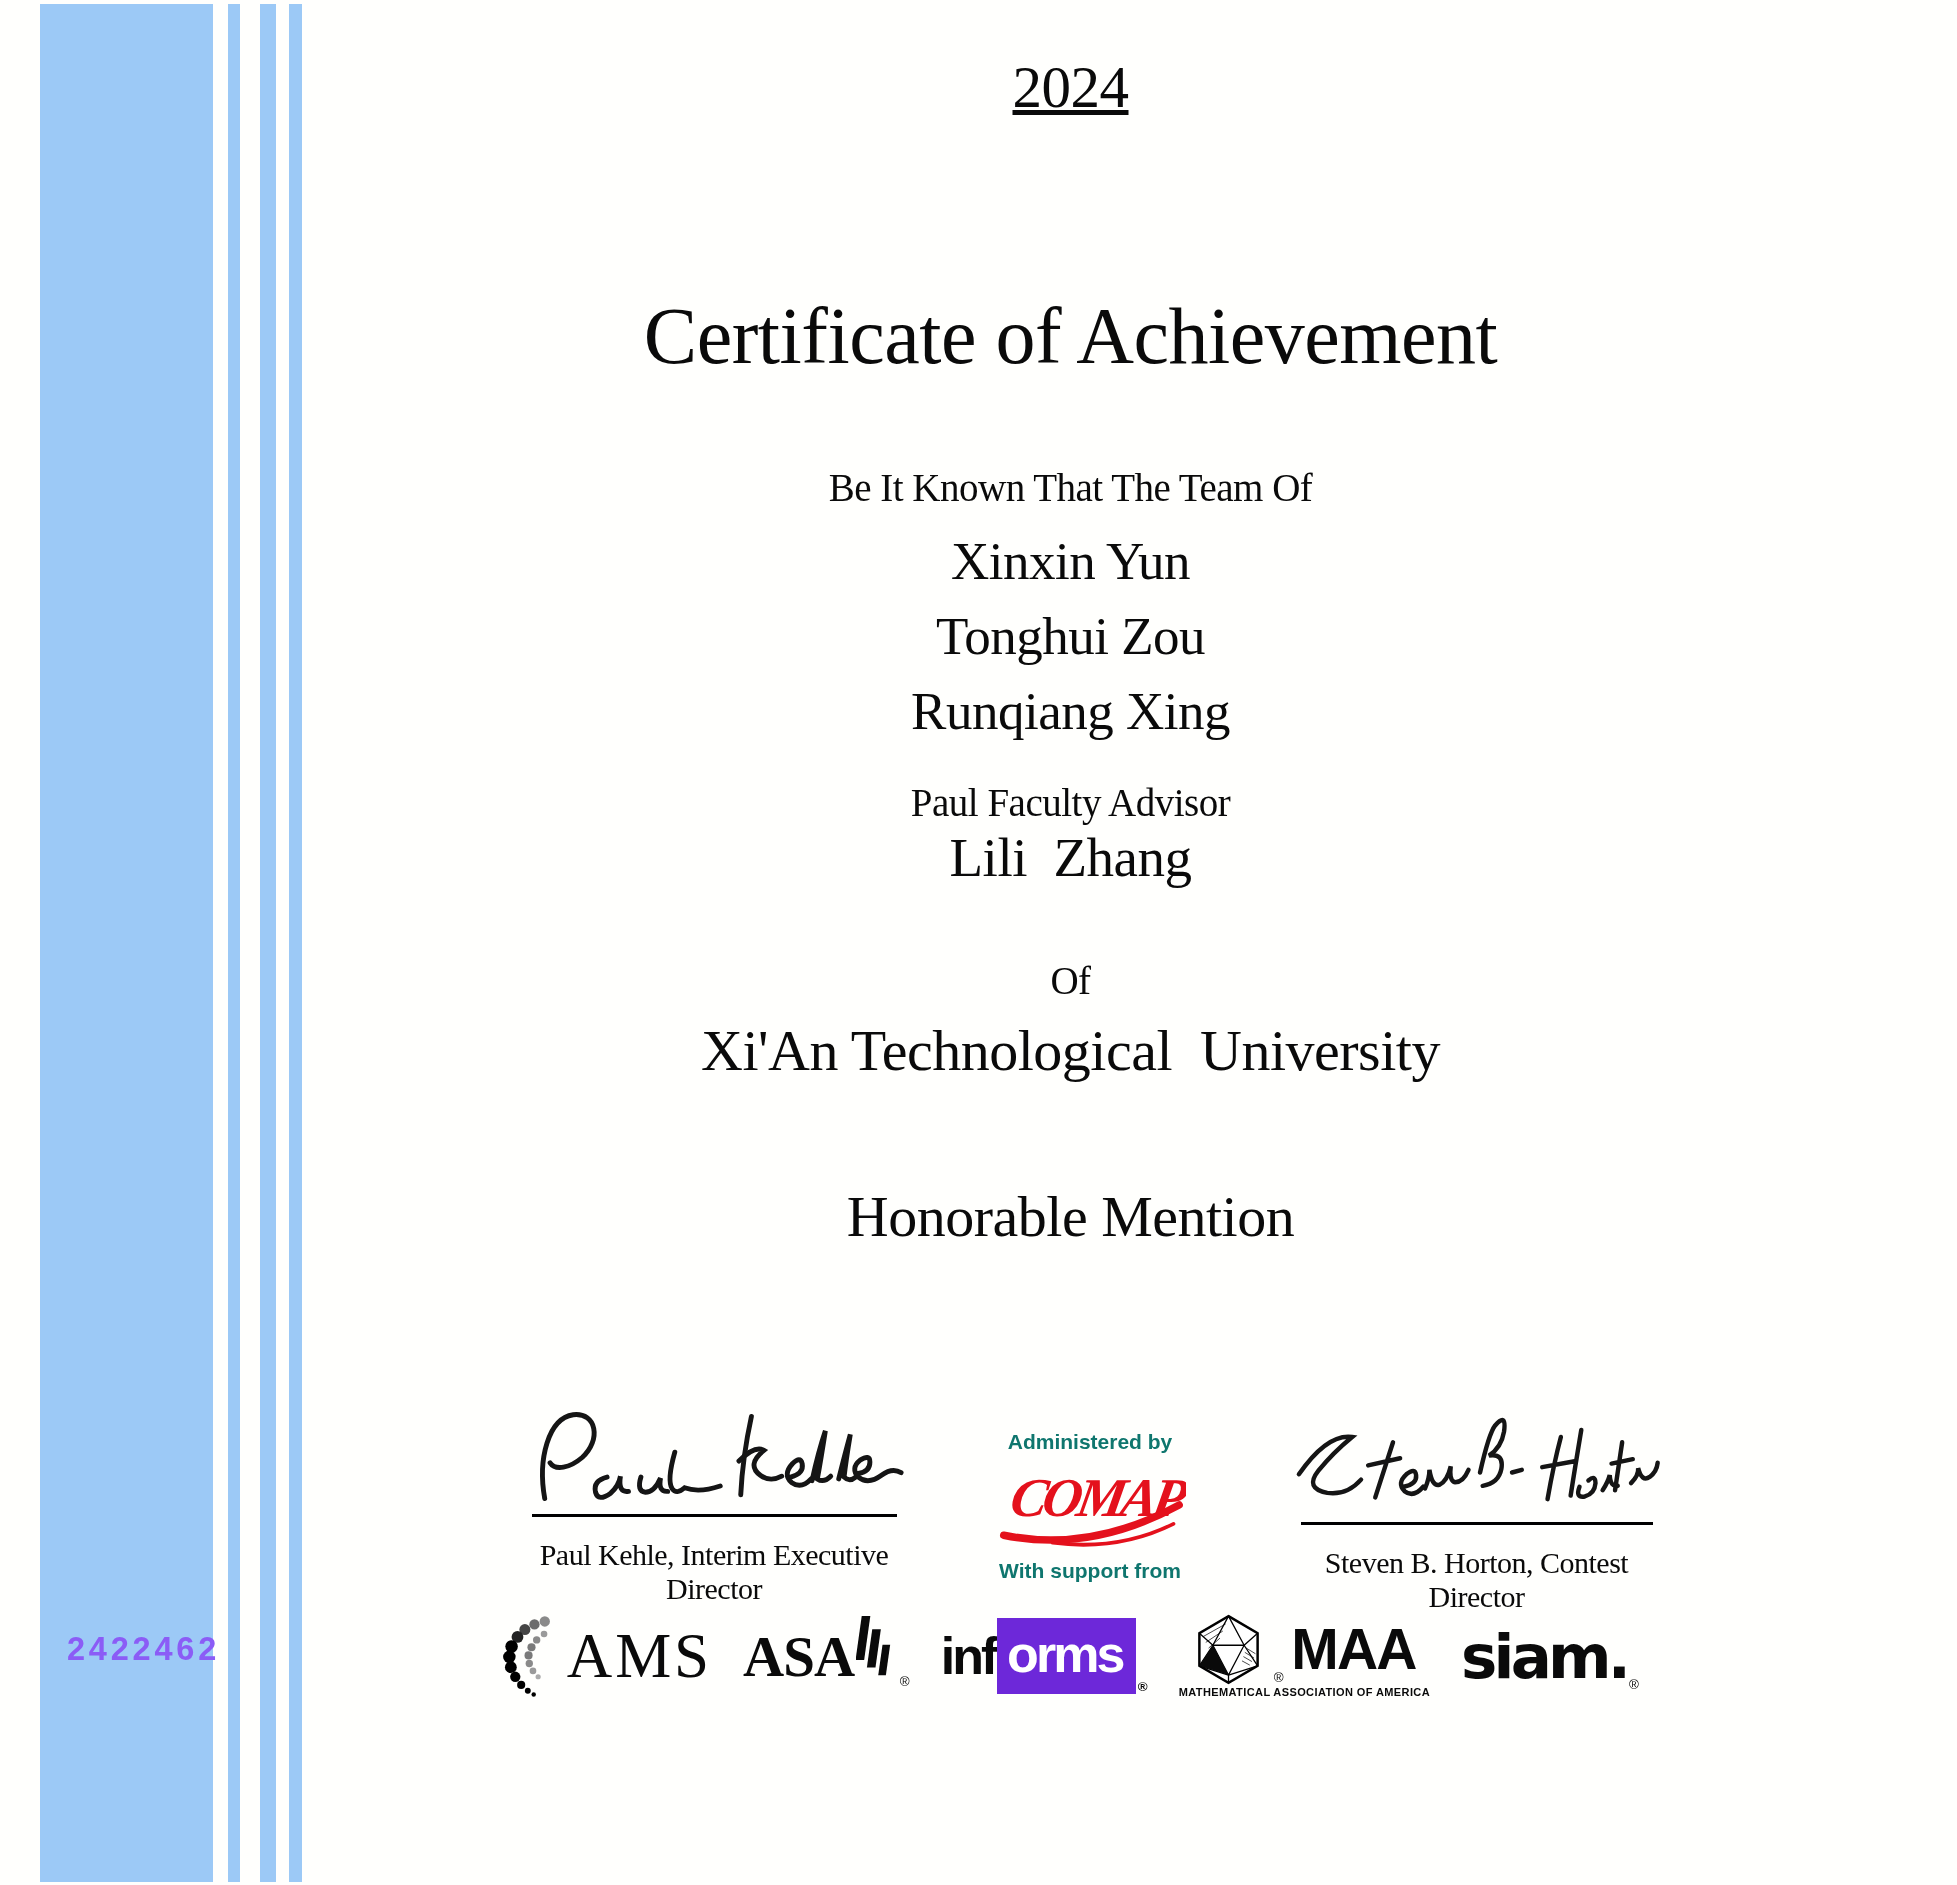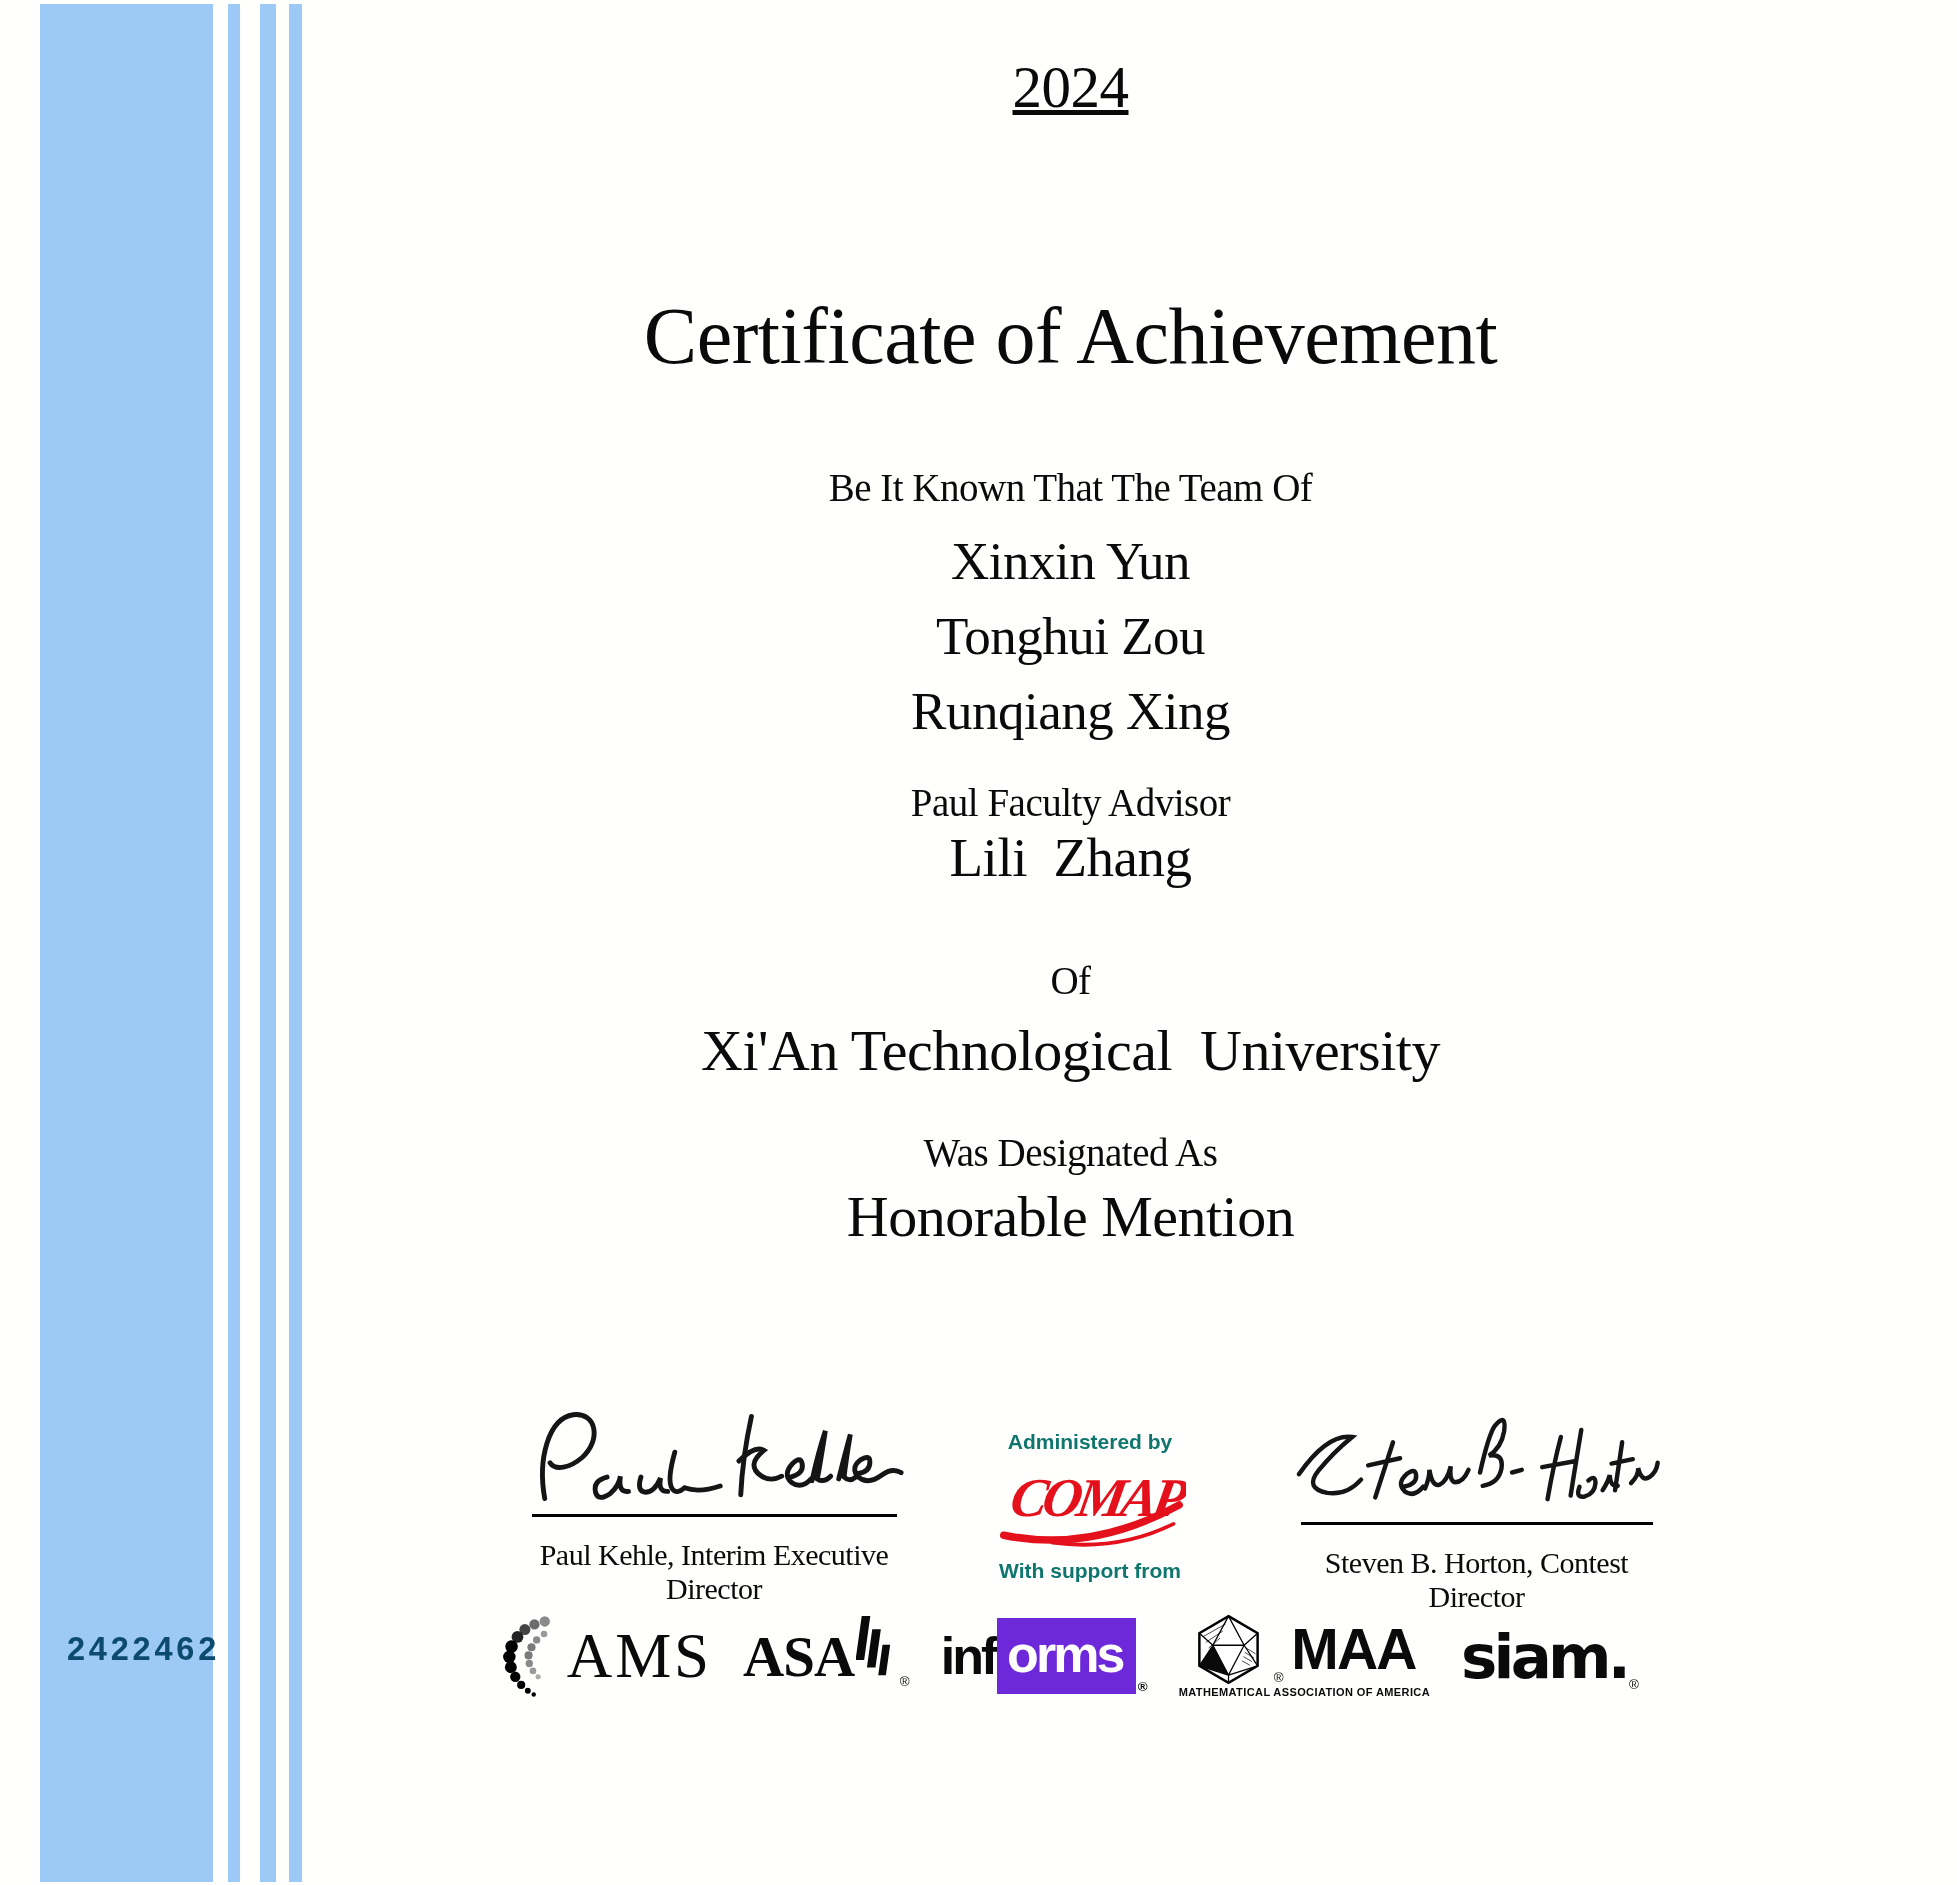--- a/index.html
+++ b/index.html
@@ -10,21 +10,21 @@
   }
   
   .band { position:absolute; top:3.8px; bottom:3.8px; }
   .band-wide   { left:40px;  width:173px; }
   .band-s1     { left:228px; width:12.4px; }
   .band-s2     { left:260px; width:16.3px; }
   .band-s3     { left:289px; width:13.4px; }
   .watermark {
     position:absolute; left:67px; top:1631px;
     font-family:"Liberation Sans","DejaVu Sans",sans-serif;
-    font-weight:bold; font-size:32.5px; letter-spacing:3.8px; color:#0c4a6e;
+    font-weight:bold; font-size:32.5px; letter-spacing:3.8px; color:#8b5cf6;
   }
   
   .cblock { position:absolute; left:306px; width:1529px; text-align:center; letter-spacing:-0.5px; }
   .year        { top:53px;  font-size:59px;text-decoration:underline; }
   .title1      { top:161px; font-size:80px; }
   .title1 .sup { font-size:32.5px; vertical-align:36px; letter-spacing:0; }
   .title2      { top:291px; font-size:80px; }
   .small-line  { font-size:39px; }
   .intro-team      { top:465px; }
   .names           { top:524px; font-size:53px; line-height:75px; }
@@ -93,21 +93,20 @@
   <div class="cblock small-line intro-team">Be It Known That The Team Of</div>
   <div class="cblock names">
     <div>Xinxin Yun</div>
     <div>Tonghui Zou</div>
     <div>Runqiang Xing</div>
   </div>
   <div class="cblock small-line intro-advisor">Paul Faculty Advisor</div>
   <div class="cblock advisor-name prespace">Lili  Zhang</div>
   <div class="cblock small-line of-label">Of</div>
   <div class="cblock institution prespace">Xi'An Technological  University</div>
-  <div class="cblock small-line designated">Was Designated As</div>
   <div class="cblock award">Honorable Mention</div>
 
   <div class="sig-block sig-left">
     <svg class="sig-svg" width="392" height="109" viewBox="0 0 440 120">
       <g fill="none" stroke="#151515" stroke-width="5.5" stroke-linecap="round">
         <path d="M30,106 C22,62 34,16 62,12 C88,9 94,40 72,60 C58,72 42,75 36,66"></path>
         <path d="M100,82 q-16,4 -13,17 q3,11 17,1 q9,-8 11,-19 q-3,19 9,17"></path>
         <path d="M138,82 q-5,16 5,17 q10,0 17,-16 q-3,16 8,15"></path>
         <path d="M176,54 q-9,32 -3,41 q5,7 14,-1 q16,6 40,-2"></path>
         <path d="M262,14 q-10,46 -12,88"></path>

